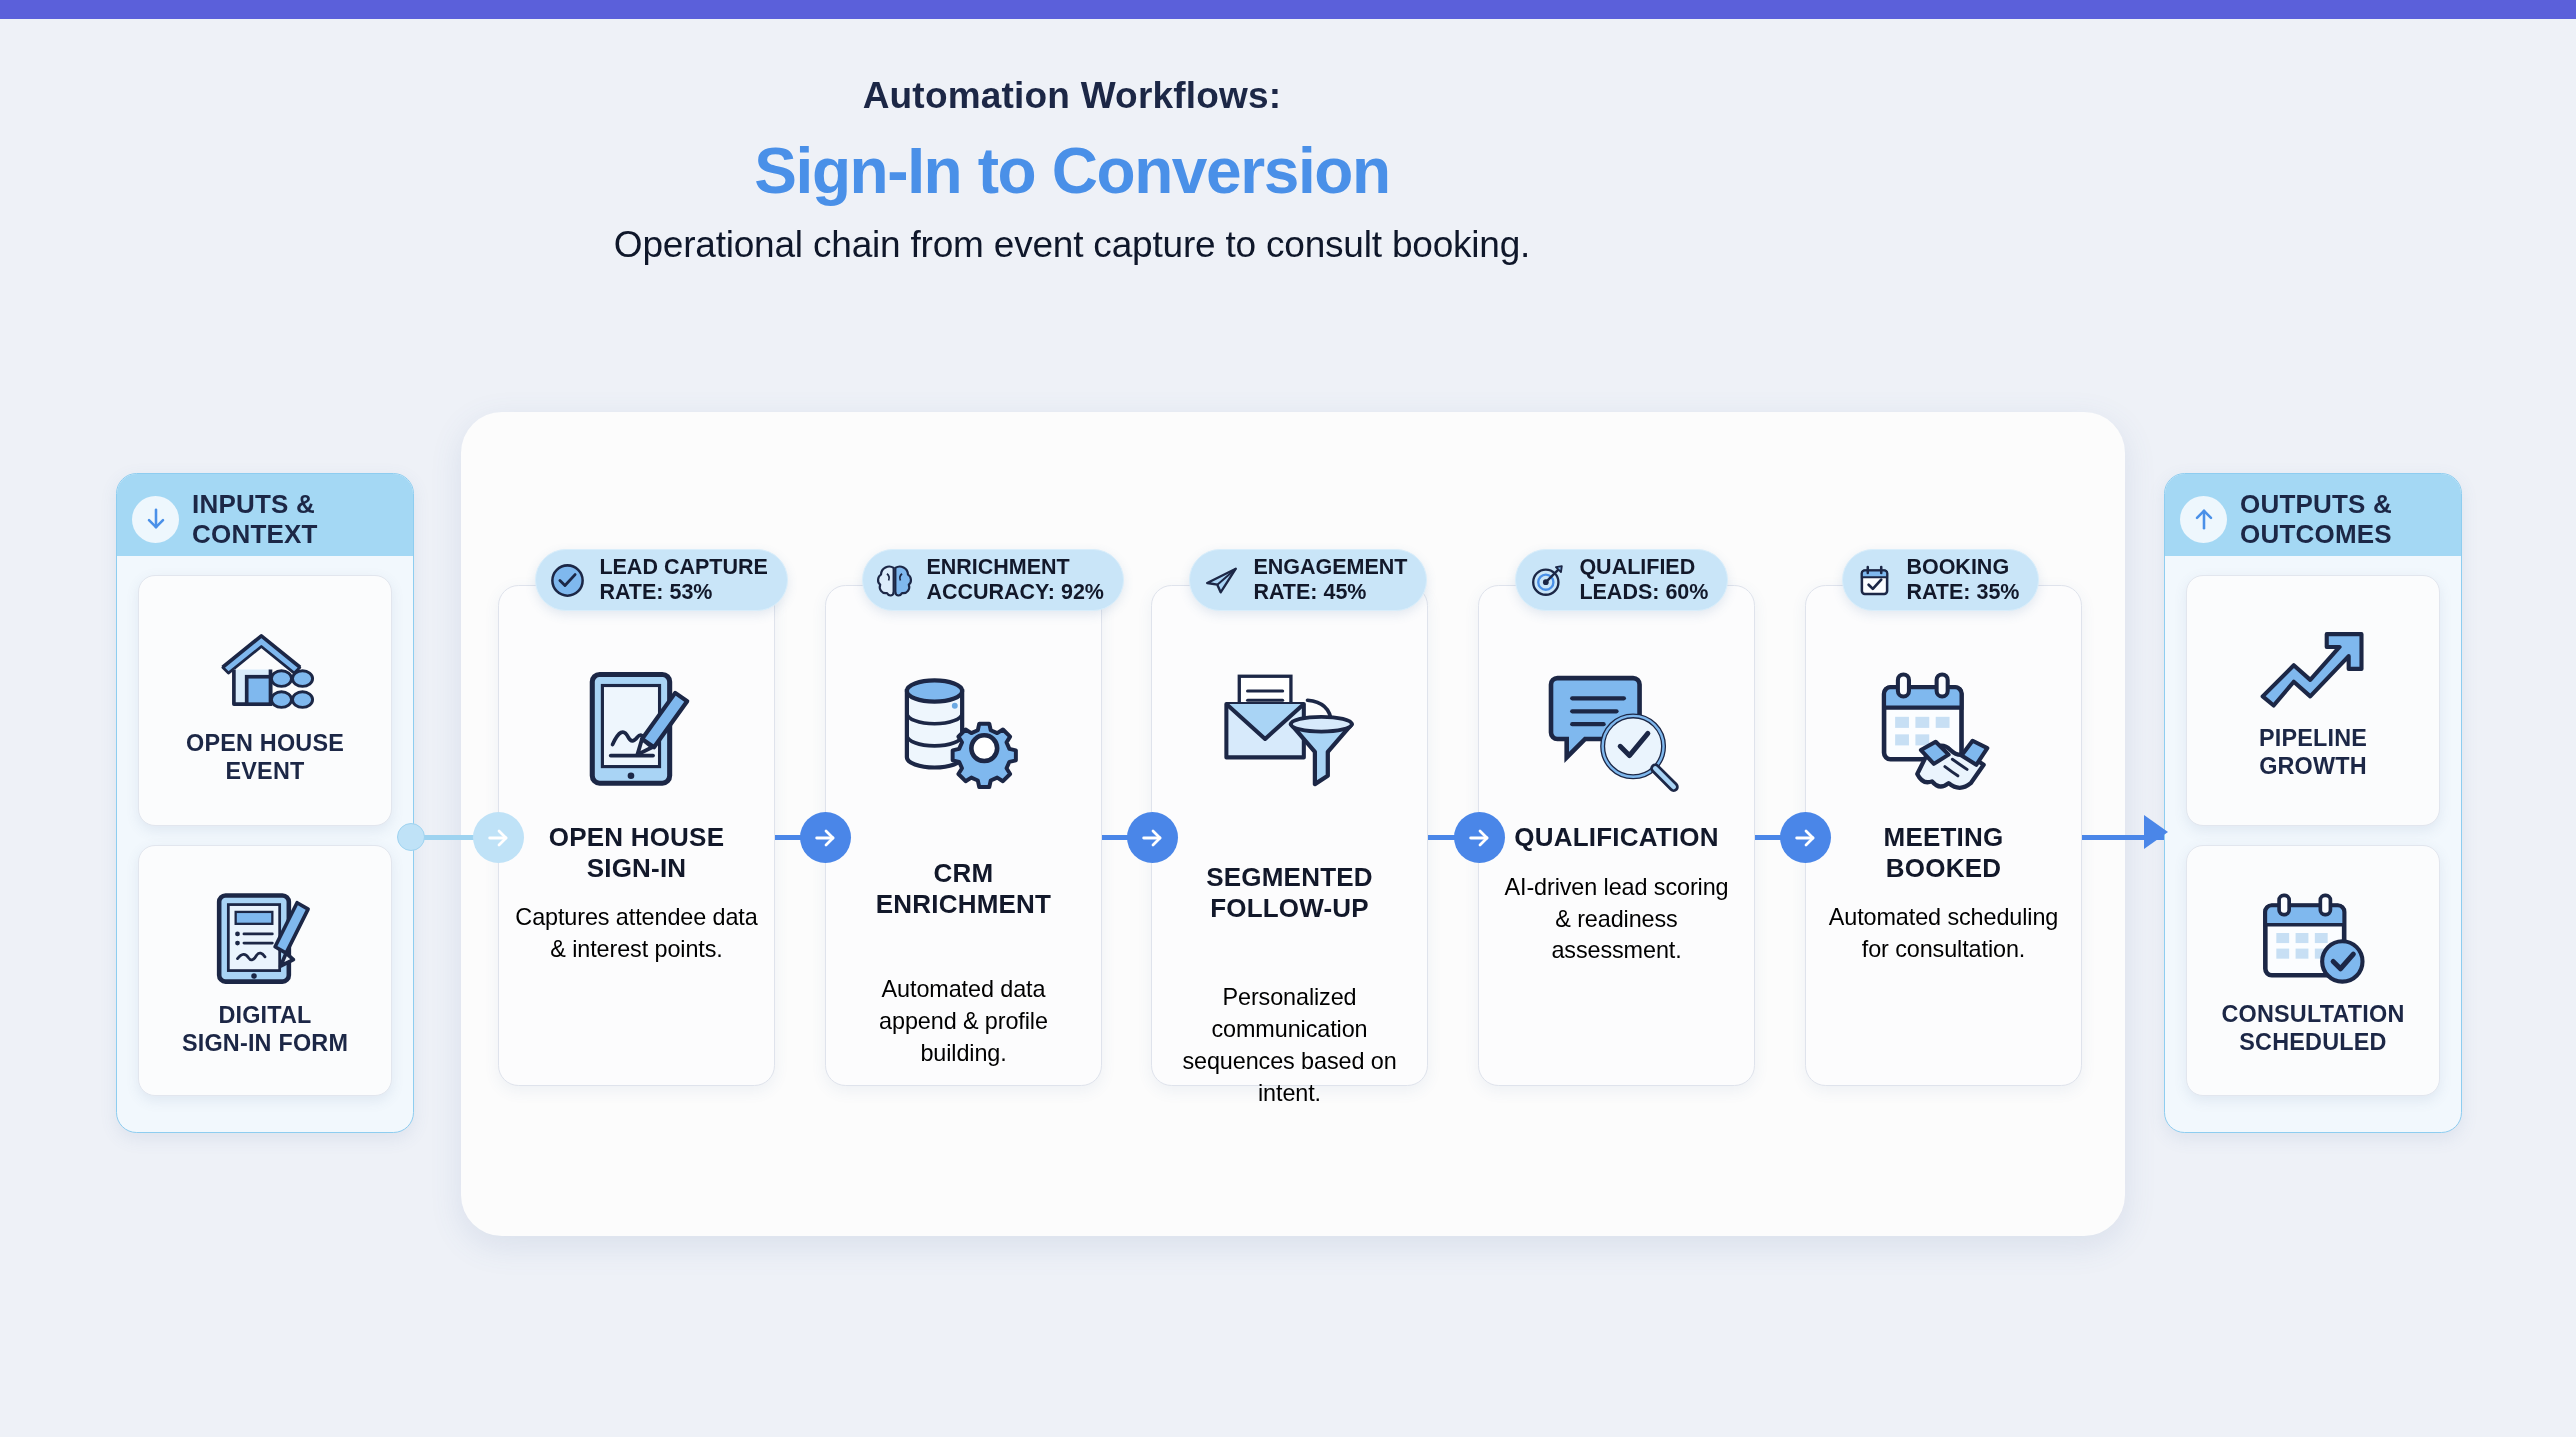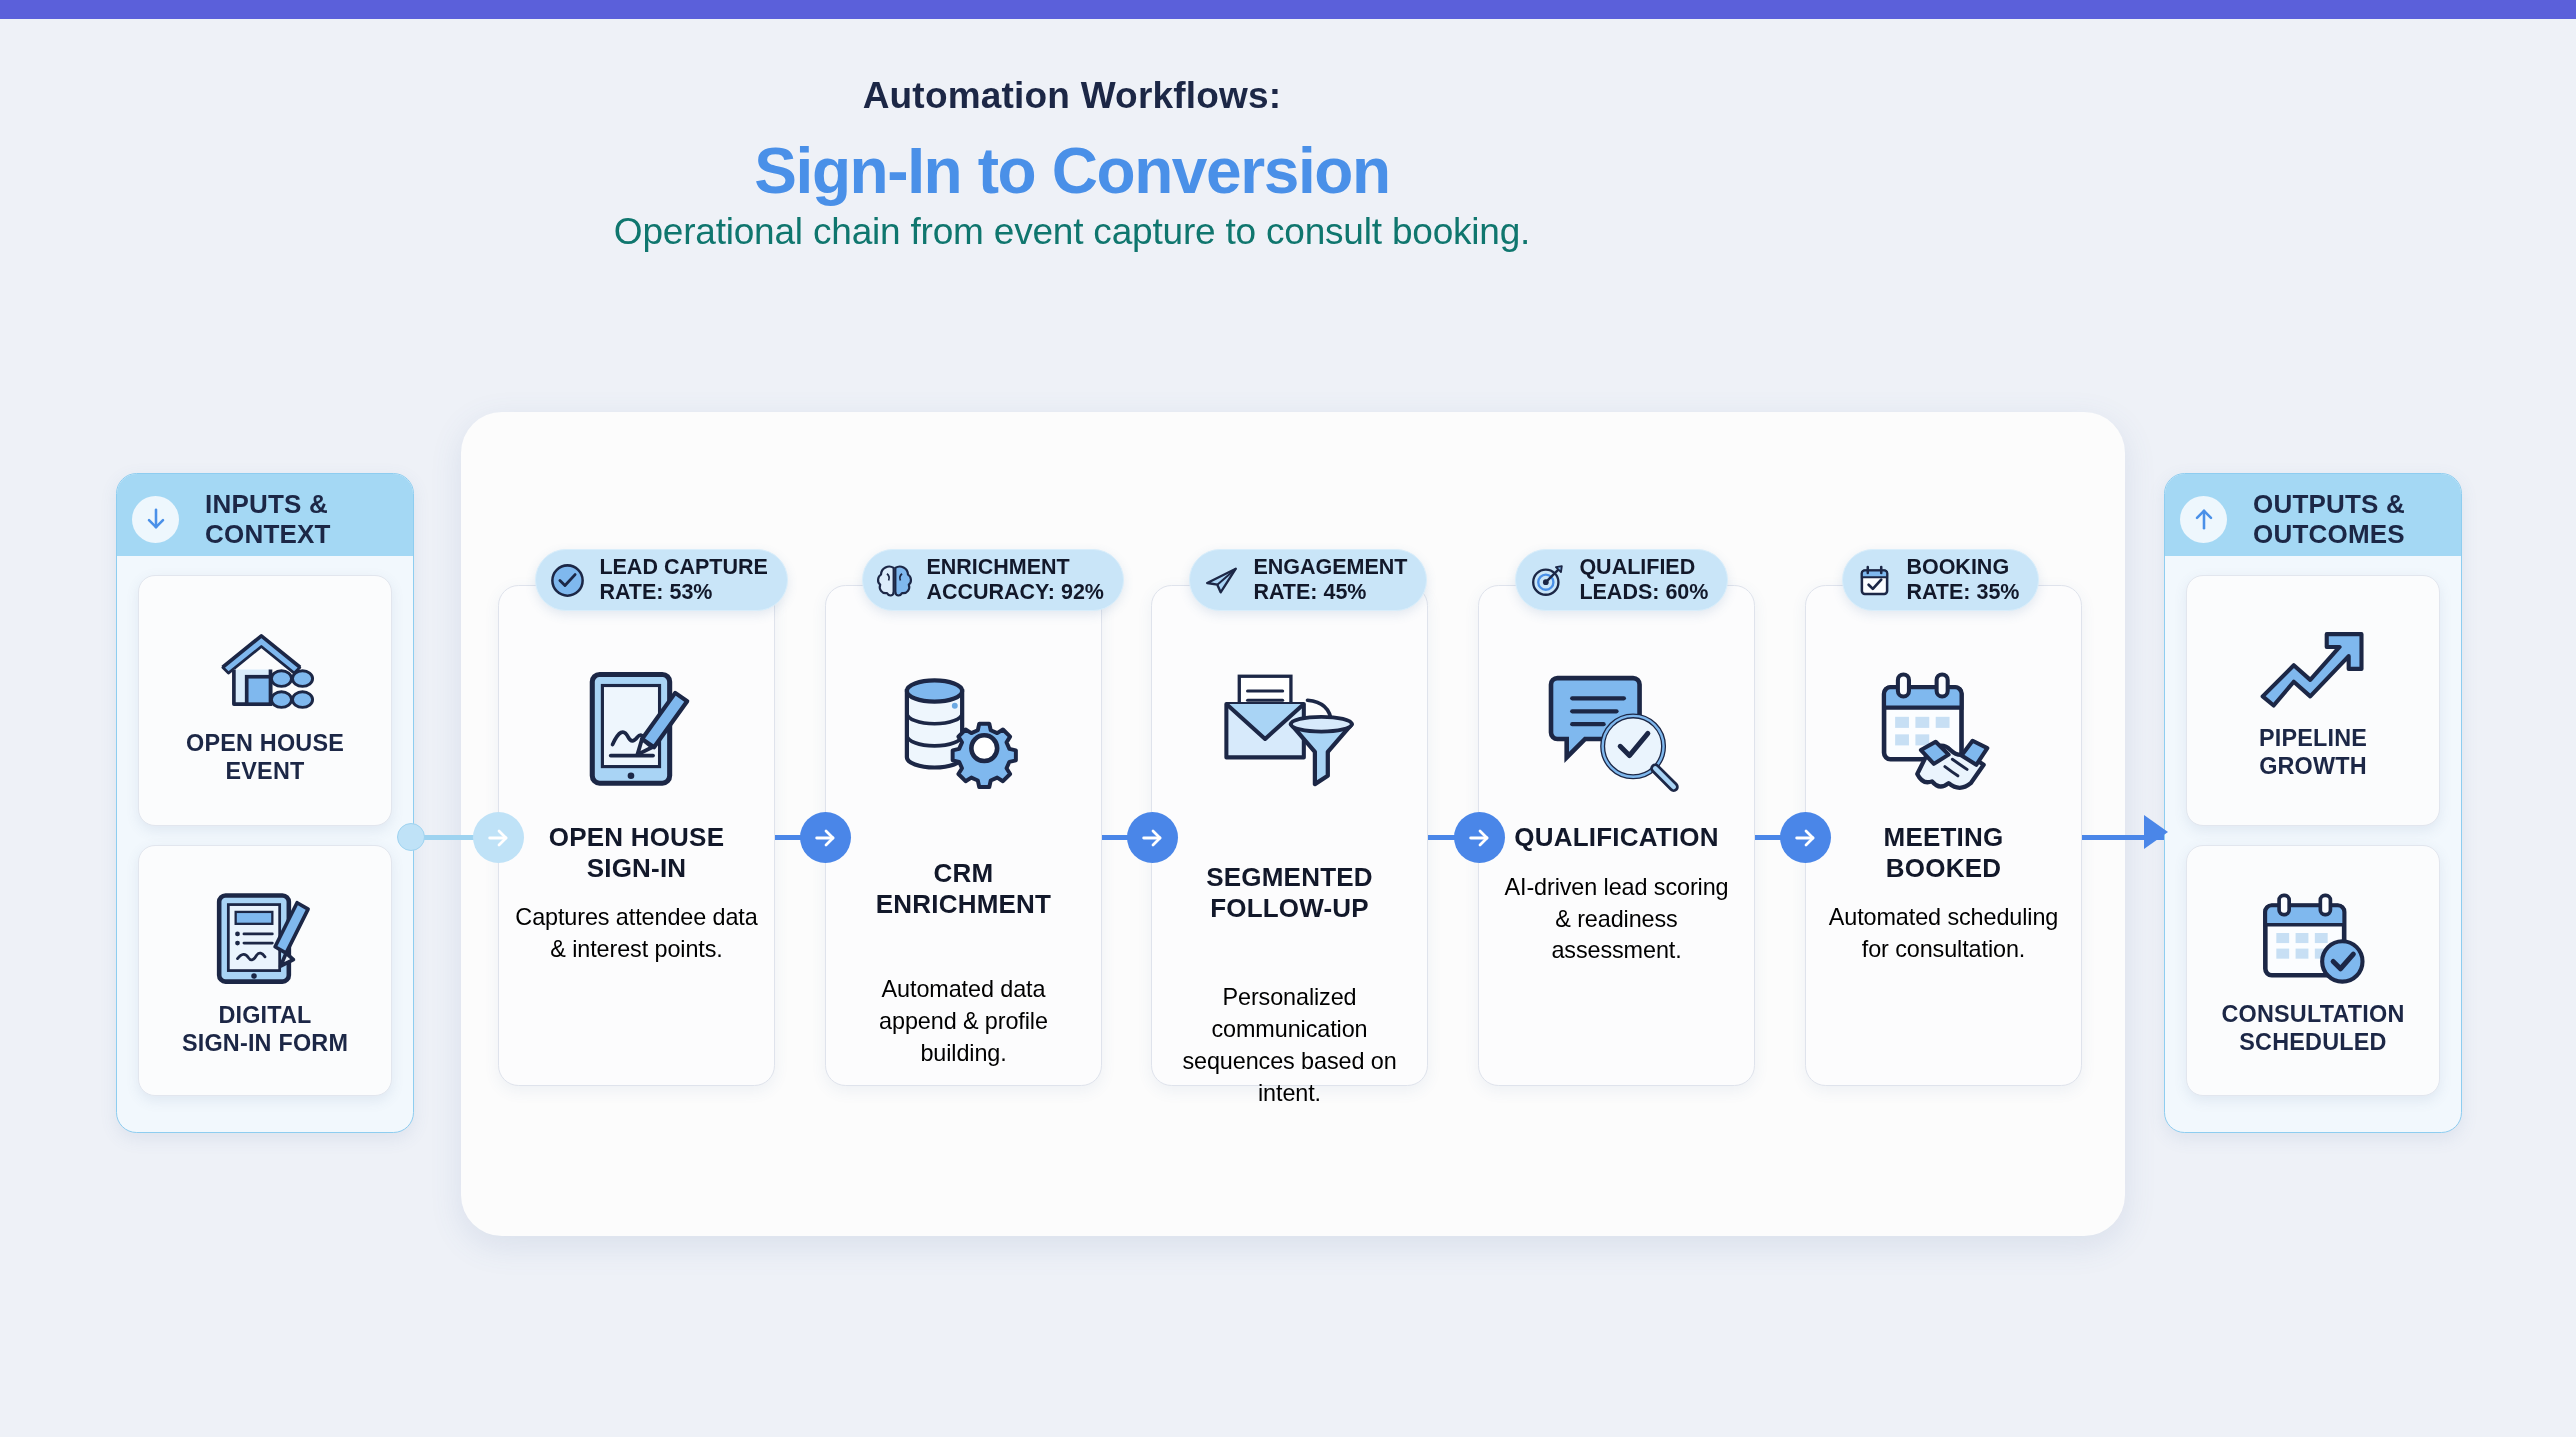--- a/index.html
+++ b/index.html
@@ -11,34 +11,34 @@
   }
   #topbar { position:absolute; top:0; left:0; width:2576px; height:19px; background:#5b60da; }
 
   
   #header { position:absolute; top:75px; left:0; width:2144px; text-align:center; }
   #eyebrow { font-size:37px; font-weight:bold; color:#1c2746; letter-spacing:0.2px; }
   #maintitle {
     font-size:64px; font-weight:bold; color:#4a90e8;
     letter-spacing:-1.4px; margin-top:20.6px; line-height:1.05;
   }
-  #subtitle { font-size:37px; color:#0f766e; margin-top:6px; letter-spacing:-0.2px; }
+  #subtitle { font-size:37px; color:#0f172a; margin-top:19px; letter-spacing:-0.2px; }
 
   
   .side-panel {
     position:absolute; top:473px; width:298px; height:660px;
     background:#f2f8fd; border:1.9px solid #8ecdf0; border-radius:20.6px;
     box-shadow:0 5.6px 17px rgba(80,110,160,.10);
     overflow:hidden;
   }
   #panel-inputs  { left:116px; }
   #panel-outputs { left:2164px; }
   .panel-head {
     height:82px; background:#a4d8f4;
-    display:flex; align-items:center; gap:26px; padding:8px 13px 0 15px;
+    display:flex; align-items:center; gap:13px; padding:8px 13px 0 15px;
   }
   .panel-head-icon {
     width:47px; height:47px; border-radius:50%;
     background:#eef7fd; flex:0 0 47px;
     display:flex; align-items:center; justify-content:center;
   }
   .panel-head-title {
     font-size:26px; font-weight:bold; color:#1c2746;
     line-height:1.16; letter-spacing:0.2px; white-space:pre-line;
   }

